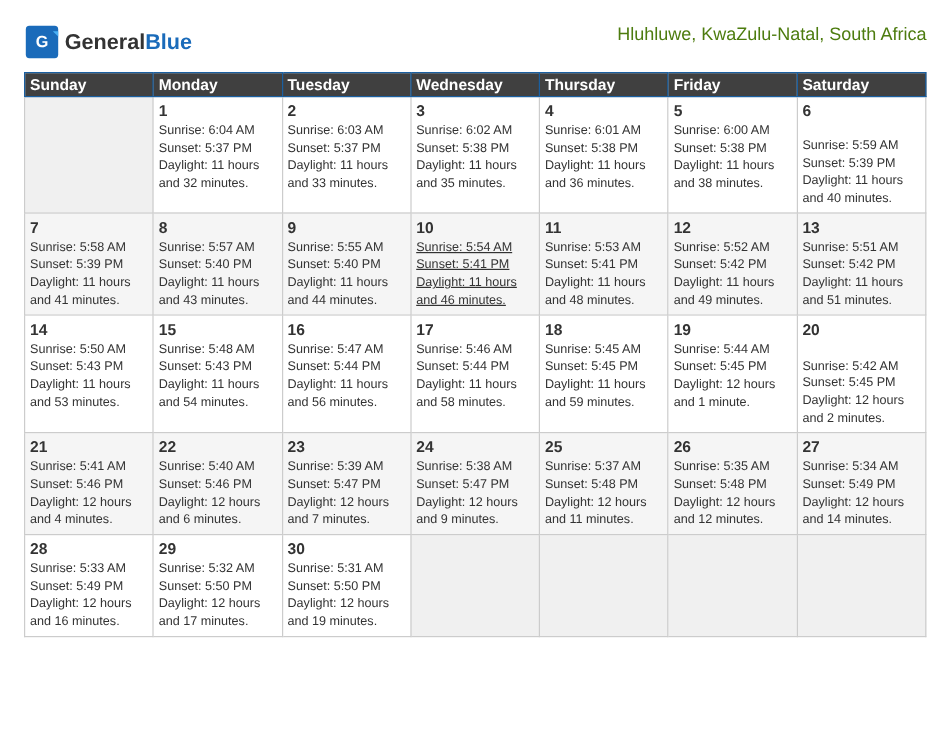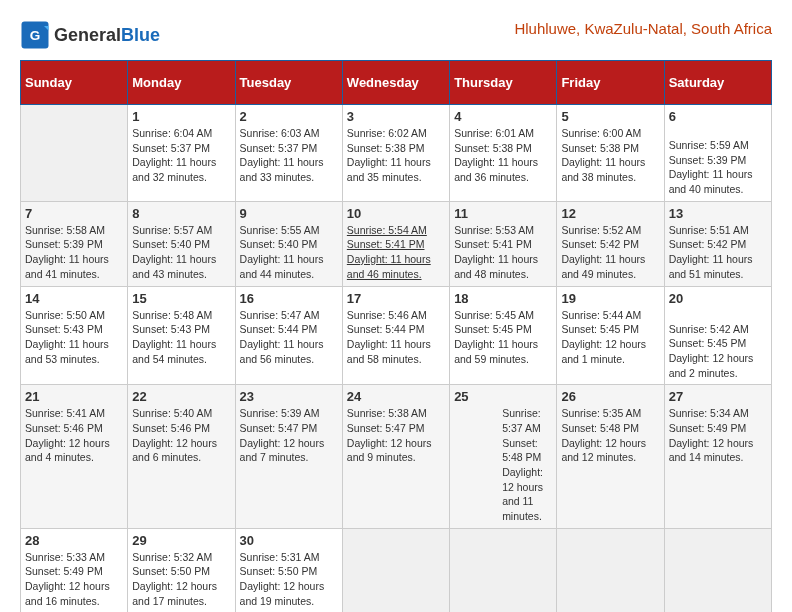--- a/index.html
+++ b/index.html
@@ -28,31 +28,31 @@
     .title-block {
       text-align: right;
     }
     .month-title {
       font-size: 36px;
       font-weight: bold;
       color: #333;
     }
     .location {
       font-size: 15px;
-      color: #c2410c;
+      color: #4d7c0f;
     }
     table {
       width: 100%;
       border-collapse: collapse;
       font-size: 11px;
     }
     thead th {
-      background-color: #b91c1c;
+      background-color: #404040;
       color: #fff;
-      padding: 14px 4px;
+      padding: 2px 4px;
       text-align: left;
       font-size: 13px;
       font-weight: bold;
       border: 1px solid #1a5fa0;
     }
     tbody td {
       vertical-align: top;
       border: 1px solid #ccc;
       padding: 4px;
       width: 14.28%;
@@ -282,21 +282,21 @@
         </td>
         <td>
           <div class="day-number">24</div>
           <div class="day-info" style="white-space: pre-line;">Sunrise: 5:38 AM
 Sunset: 5:47 PM
 Daylight: 12 hours
 and 9 minutes.</div>
         </td>
         <td>
           <div class="day-number">25</div>
-          <div class="day-info" style="white-space: pre-line; margin-left: 48px;">Sunrise: 5:37 AM
+          <div class="day-info" style="white-space: pre-line;">Sunrise: 5:37 AM
 Sunset: 5:48 PM
 Daylight: 12 hours
 and 11 minutes.</div>
         </td>
         <td>
           <div class="day-number">26</div>
           <div class="day-info" style="white-space: pre-line;">Sunrise: 5:35 AM
 Sunset: 5:48 PM
 Daylight: 12 hours
 and 12 minutes.</div>

